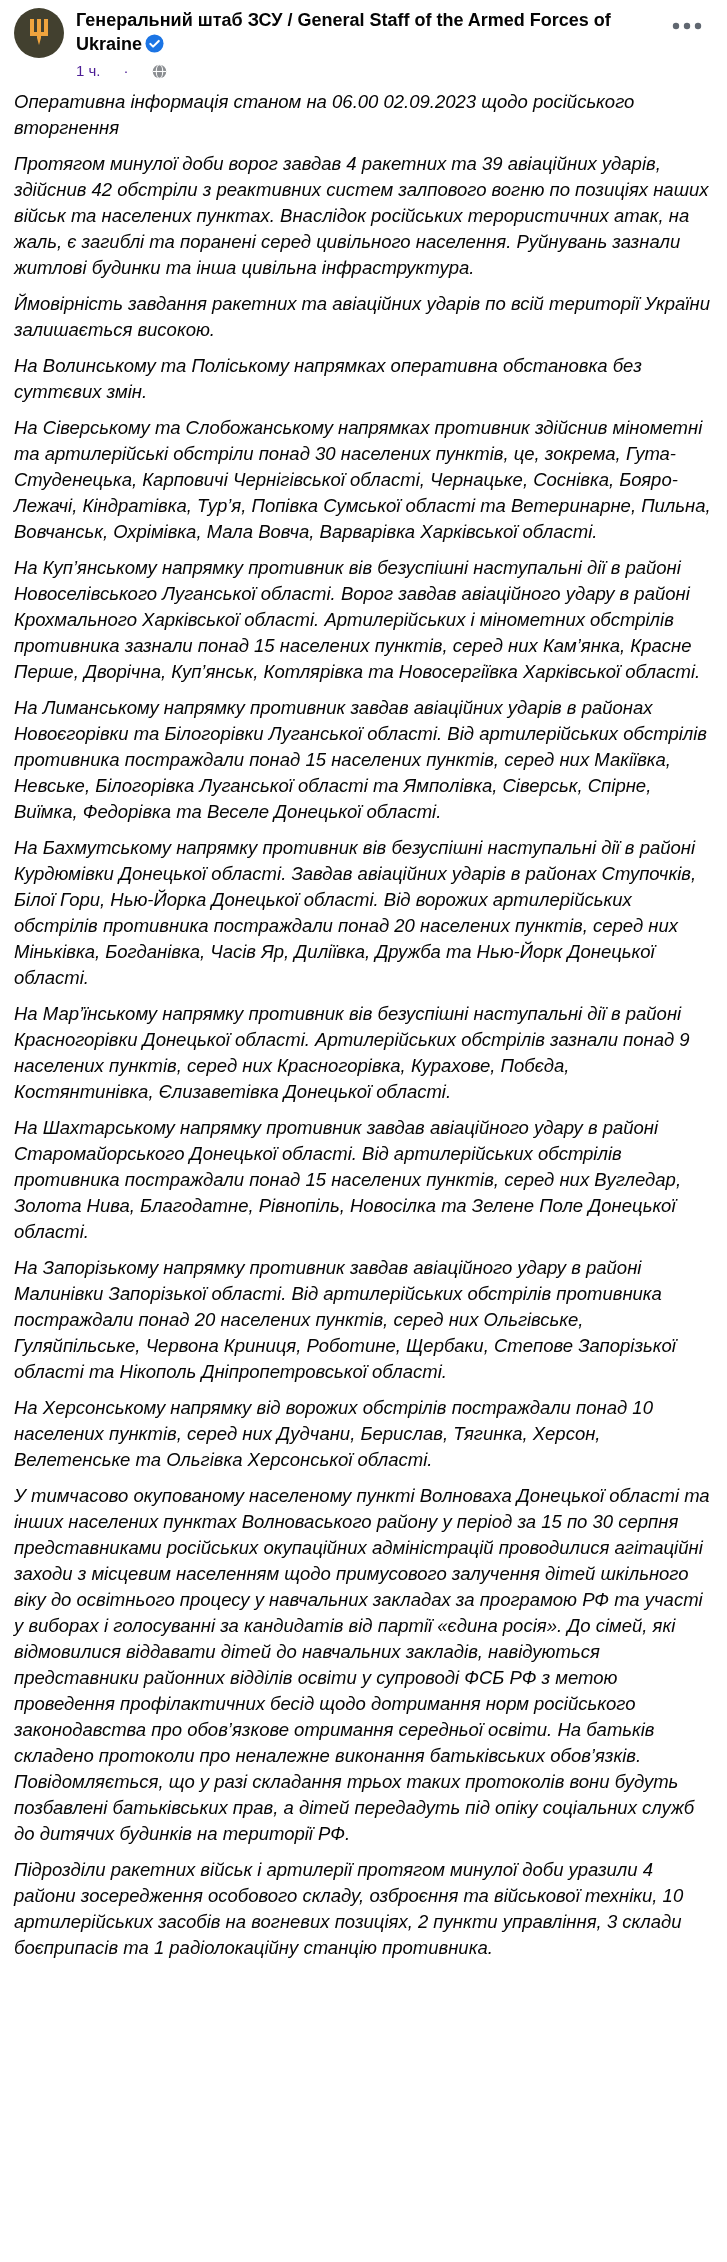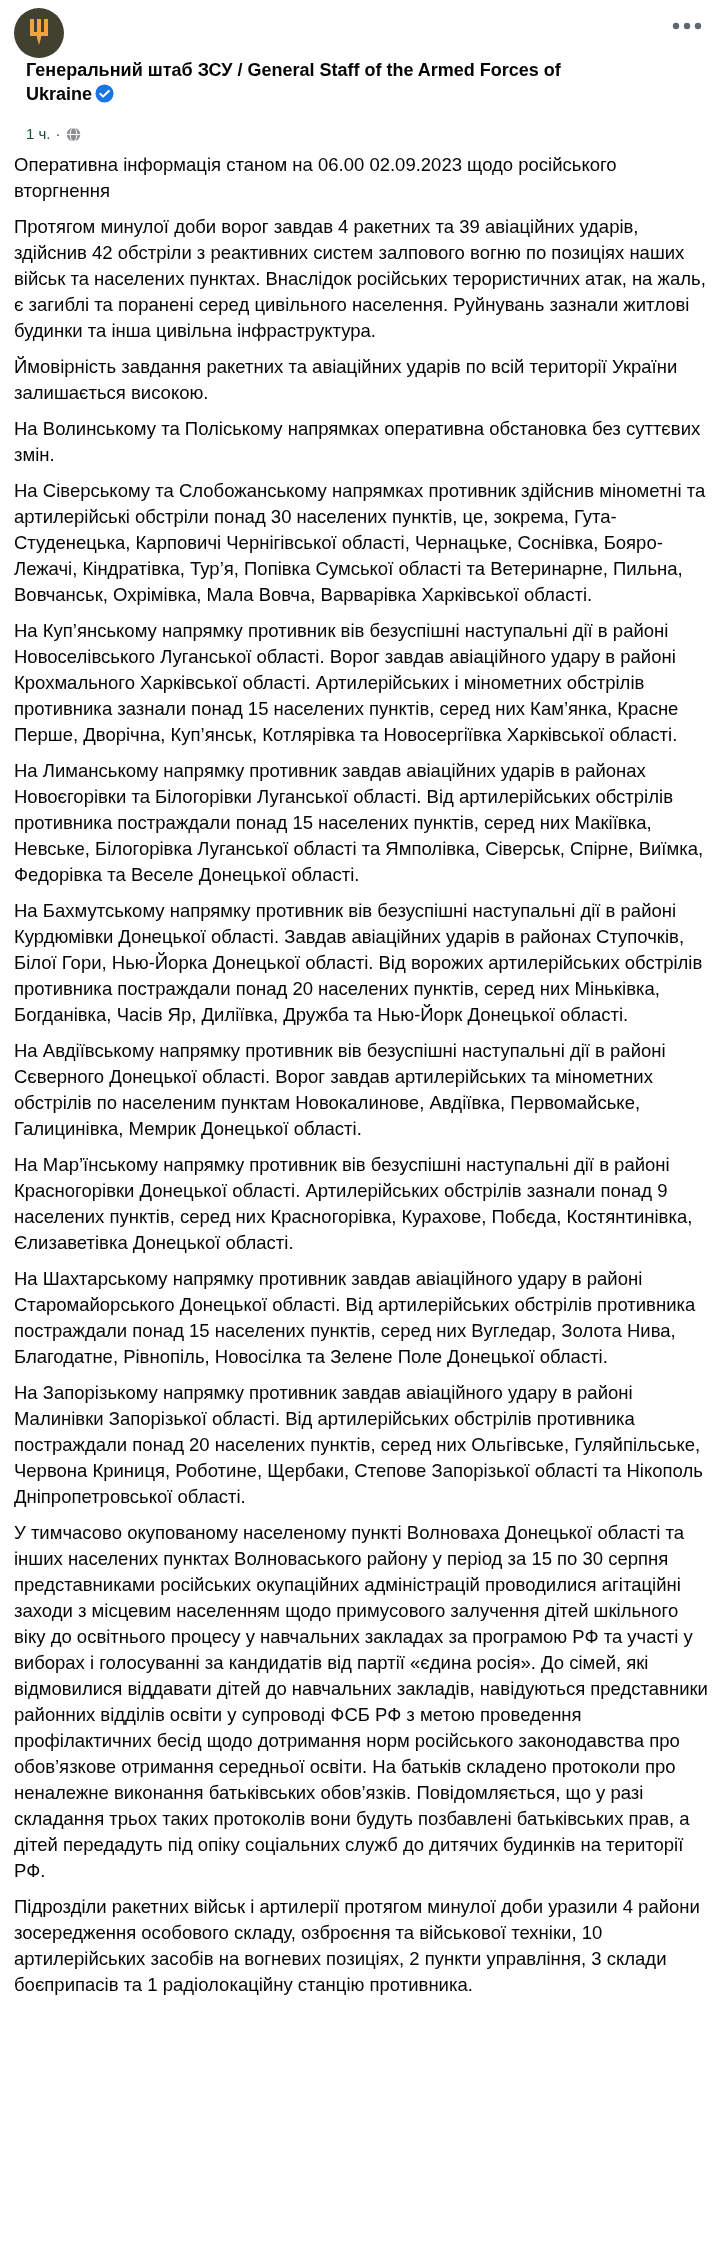--- a/index.html
+++ b/index.html
@@ -16,21 +16,20 @@
   .post {
     width: 727px;
     background: #ffffff;
   }
   
   .post-header {
     display: flex;
     align-items: flex-start;
     padding: 8px 16px 0 14px;
     position: relative;
-    flex-direction: column;
   }
   .avatar {
     width: 50px;
     height: 50px;
     border-radius: 50%;
     background: #42402f;
     flex: none;
     display: flex;
     align-items: center;
     justify-content: center;
@@ -50,25 +49,25 @@
     max-width: 560px;
   }
   .verified-badge {
     display: inline-block;
     vertical-align: -3px;
     margin-left: 3px;
   }
   .post-meta {
     display: flex;
     align-items: center;
-    gap: 5px;
-    margin-top: 16px;
+    gap: 23px;
+    margin-top: 3px;
     font-size: 15px;
     line-height: 18px;
-    color: #14532d;
+    color: #4c1d95;
   }
   .post-meta .timestamp { cursor: pointer; }
   .menu-btn {
     position: absolute;
     top: 14px;
     right: 24px;
     width: 32px;
     height: 24px;
     display: flex;
     align-items: center;
@@ -79,20 +78,21 @@
   
   .post-body {
     padding: 9px 14px 12px 14px;
     font-size: 18.5px;
     line-height: 26px;
     color: #050505;
   }
   .post-body p {
     margin: 0 0 10px 0;
     white-space: pre-line;
+    font-style: italic;
   }
   .post-body p:last-child { margin-bottom: 0; }
 </style>
 </head>
 <body>
 
 <div class="post">
 
   <div class="post-header">
 
@@ -142,21 +142,21 @@
 
   <div class="post-body">
       <p>Оперативна інформація станом на 06.00 02.09.2023 щодо російського вторгнення</p>
       <p>Протягом минулої доби ворог завдав 4 ракетних та 39 авіаційних ударів, здійснив 42 обстріли з реактивних систем залпового вогню по позиціях наших військ та населених пунктах. Внаслідок російських терористичних атак, на жаль, є загиблі та поранені серед цивільного населення. Руйнувань зазнали житлові будинки та інша цивільна інфраструктура.</p>
       <p>Ймовірність завдання ракетних та авіаційних ударів по всій території України залишається високою.</p>
       <p>На Волинському та Поліському напрямках оперативна обстановка без суттєвих змін.</p>
       <p>На Сіверському та Слобожанському напрямках противник здійснив мінометні та артилерійські обстріли понад 30 населених пунктів, це, зокрема, Гута-Студенецька, Карповичі Чернігівської області, Чернацьке, Соснівка, Бояро-Лежачі, Кіндратівка, Тур’я, Попівка Сумської області та Ветеринарне, Пильна, Вовчанськ, Охрімівка, Мала Вовча, Варварівка Харківської області.</p>
       <p>На Куп’янському напрямку противник вів безуспішні наступальні дії в районі Новоселівського Луганської області. Ворог завдав авіаційного удару в районі Крохмального Харківської області. Артилерійських і мінометних обстрілів противника зазнали понад 15 населених пунктів, серед них Кам’янка, Красне Перше, Дворічна, Куп’янськ, Котлярівка та Новосергіївка Харківської області.</p>
       <p>На Лиманському напрямку противник завдав авіаційних ударів в районах Новоєгорівки та Білогорівки Луганської області. Від артилерійських обстрілів противника постраждали понад 15 населених пунктів, серед них Макіївка, Невське, Білогорівка Луганської області та Ямполівка, Сіверськ, Спірне, Виїмка, Федорівка та Веселе Донецької області.</p>
       <p>На Бахмутському напрямку противник вів безуспішні наступальні дії в районі Курдюмівки Донецької області. Завдав авіаційних ударів в районах Ступочків, Білої Гори, Нью-Йорка Донецької області. Від ворожих артилерійських обстрілів противника постраждали понад 20 населених пунктів, серед них Міньківка, Богданівка, Часів Яр, Диліївка, Дружба та Нью-Йорк Донецької області.</p>
-      <p>На Авдіївському напрямку противник вів безуспішні наступальні дії в районі Сєверного Донецької області. Ворог завдав артилерійських та мінометних обстрілів по населеним пунктам Новокалинове, Авдіївка, Первомайське, Галицинівка, Мемрик Донецької області.</p>
       <p>На Мар’їнському напрямку противник вів безуспішні наступальні дії в районі Красногорівки Донецької області. Артилерійських обстрілів зазнали понад 9 населених пунктів, серед них Красногорівка, Курахове, Побєда, Костянтинівка, Єлизаветівка Донецької області.</p>
       <p>На Шахтарському напрямку противник завдав авіаційного удару в районі Старомайорського Донецької області. Від артилерійських обстрілів противника постраждали понад 15 населених пунктів, серед них Вугледар, Золота Нива, Благодатне, Рівнопіль, Новосілка та Зелене Поле Донецької області.</p>
       <p>На Запорізькому напрямку противник завдав авіаційного удару в районі Малинівки Запорізької області. Від артилерійських обстрілів противника постраждали понад 20 населених пунктів, серед них Ольгівське, Гуляйпільське, Червона Криниця, Роботине, Щербаки, Степове Запорізької області та Нікополь Дніпропетровської області.</p>
+      <p>На Херсонському напрямку від ворожих обстрілів постраждали понад 10 населених пунктів, серед них Дудчани, Берислав, Тягинка, Херсон, Велетенське та Ольгівка Херсонської області.</p>
       <p>У тимчасово окупованому населеному пункті Волноваха Донецької області та інших населених пунктах Волноваського району у період за 15 по 30 серпня представниками російських окупаційних адміністрацій проводилися агітаційні заходи з місцевим населенням щодо примусового залучення дітей шкільного віку до освітнього процесу у навчальних закладах за програмою РФ та участі у виборах і голосуванні за кандидатів від партії «єдина росія». До сімей, які відмовилися віддавати дітей до навчальних закладів, навідуються представники районних відділів освіти у супроводі ФСБ РФ з метою проведення профілактичних бесід щодо дотримання норм російського законодавства про обов’язкове отримання середньої освіти. На батьків складено протоколи про неналежне виконання батьківських обов’язків. Повідомляється, що у разі складання трьох таких протоколів вони будуть позбавлені батьківських прав, а дітей передадуть під опіку соціальних служб до дитячих будинків на території РФ.</p>
       <p>Підрозділи ракетних військ і артилерії протягом минулої доби уразили 4 райони зосередження особового складу, озброєння та військової техніки, 10 артилерійських засобів на вогневих позиціях, 2 пункти управління, 3 склади боєприпасів та 1 радіолокаційну станцію противника.</p>
     </div>
 
 </div>
 
 </body></html>

